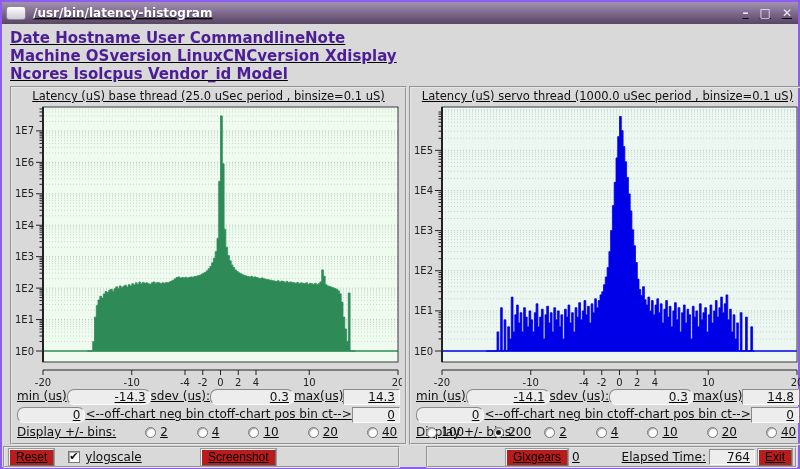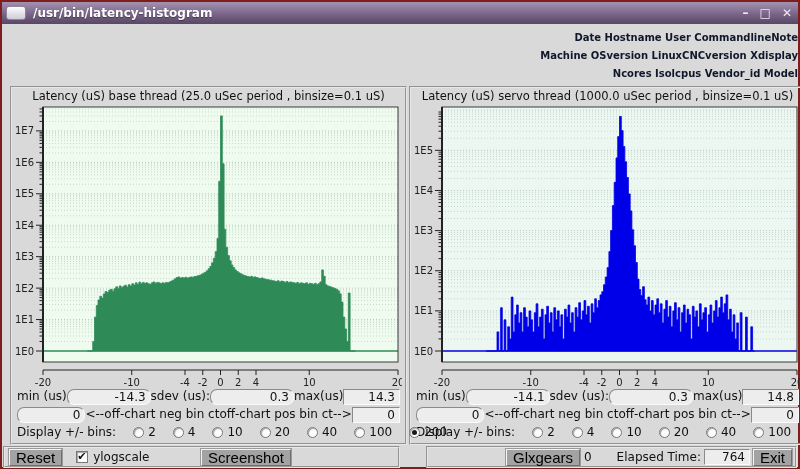--- a/index.html
+++ b/index.html
@@ -4,23 +4,24 @@
 <style>
   * { box-sizing: border-box; margin: 0; padding: 0; }
   html,body { width:800px; height:469px; }
   body {
     font-family: "DejaVu Sans", "Liberation Sans", sans-serif;
     background:#d9d9d9;
     overflow:hidden;
   }
   .window{
     width:800px; height:469px;
-    border:2px solid #7f1d1d;
+    border:2px solid #8b5cf6;
     background:#d9d9d9;
     position:relative;
+    text-decoration:underline;
   }
   
   .titlebar{
     height:22px;
     background:linear-gradient(180deg,#a292ae 0%, #8d7a9b 30%, #7a6589 55%, #63506f 85%, #594768 100%);
     display:flex; align-items:center;
     padding:0 6px 0 4px;
     color:#fff;
   }
   .win-icon{
@@ -33,23 +34,22 @@
   .titlebar .title{
     font-size:12px; font-weight:bold;
     text-shadow:0 1px 1px rgba(0,0,0,.4);
     flex:1;
   }
   .win-controls{ display:flex; gap:11px; font-size:12px; font-weight:bold; color:#efeaf3; }
   .win-controls span{ cursor:default; line-height:12px; }
   
   .header{ padding:5px 0 3px 8px; }
   .header div{
-    font-size:10px; font-weight:bold; color:#0f172a;
+    font-size:15px; font-weight:bold; color:#4c1d95;
     line-height:18px;
-    text-align:right;
   }
   
   .panels{ display:flex; gap:2px; padding:0 8px; }
   .panel{
     width:397px;
     border:2px groove #e7e7e7;
     padding:1px 0 0 0;
   }
   .chart-title{
     text-align:center; font-size:11.5px; color:#111;
@@ -68,21 +68,21 @@
     border:1px solid;
     border-color:#8a8a8a #fbfbfb #fbfbfb #8a8a8a;
     font-size:12px; text-align:right;
     padding:0 4px 0 2px;
     height:16px; line-height:15px;
     overflow:hidden;
   }
   .row-minmax{ justify-content:space-between; }
   .row-offchart{ justify-content:space-between; }
   .w62{ width:86px;border-radius:7px; } .w58{ width:58px; } .w60{ width:60px; }
-  .radio-row{ gap:4px; }
+  .radio-row{ gap:16px; }
   .radio-opt{ display:flex; align-items:center; margin-left:13px; }
   .radio{
     width:11px; height:11px; border-radius:50%;
     background:#fdfdfd;
     border:1px solid #777;
     box-shadow:inset 1px 1px 1px rgba(0,0,0,.35);
     margin-right:4px;
     position:relative;
   }
   .radio.checked::after{
@@ -92,25 +92,25 @@
   
   .footer{ display:flex; gap:2px; padding:1px 1px 0 1px; }
   .fsec{
     border:2px groove #e7e7e7;
     height:22px; display:flex; align-items:center;
     font-size:12px; color:#111;
   }
   .fsec-left{ width:397px; padding:0 4px; }
   .fsec-right{ flex:1; padding:5px 3px;margin-left:24px; }
   .btn{
-    background:#a3a3a3;
+    background:#b91c1c;
     border:1px solid;
     border-color:#f4f4f4 #6f6f6f #6f6f6f #f4f4f4;
     outline:1px solid #9a9a9a;
-    font-size:15px; padding:0 6px; height:17px; line-height:15px;
+    font-size:12px; padding:0 6px; height:17px; line-height:15px;
     cursor:default; white-space:nowrap;text-align:center;
   }
   .checkbox{
     width:12px; height:12px;
     background:#fdfdfd;
     border:1px solid #777;
     box-shadow:inset 1px 1px 1px rgba(0,0,0,.35);
     display:inline-block; position:relative;
     margin:0 5px 0 14px;
   }

